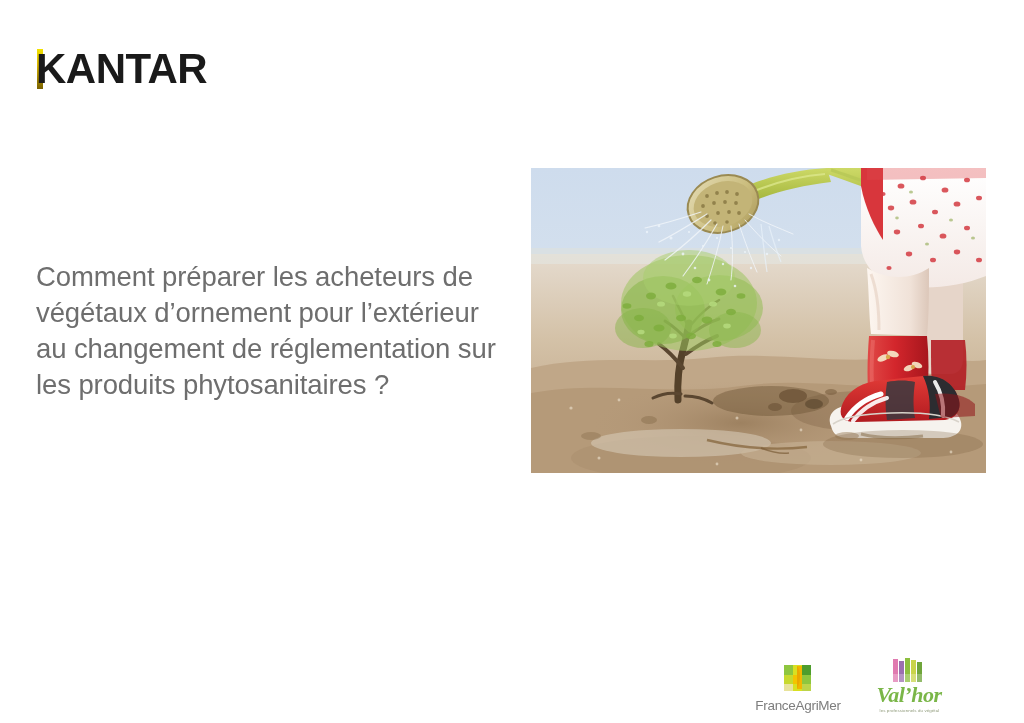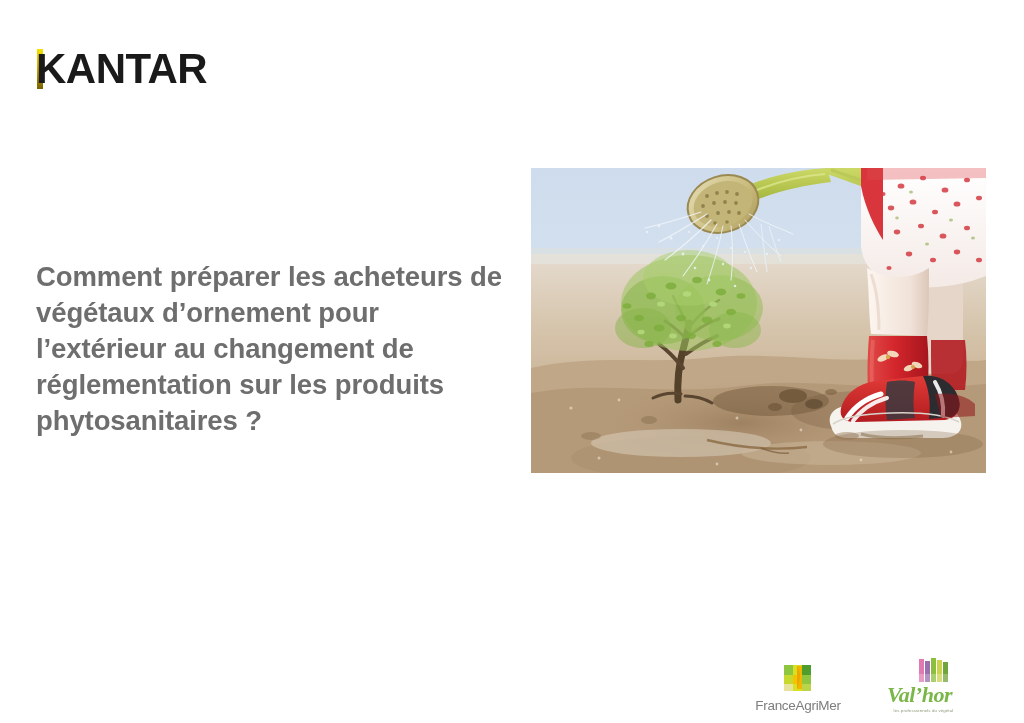--- a/index.html
+++ b/index.html
@@ -92,21 +92,21 @@
     background: #ffffff;
   }
 
   
   .slide-title {
     position: absolute;
     left: 36px;
     top: 241px;
     width: 470px;
     font-family: "Liberation Sans", sans-serif;
-    font-weight: bold;
+    font-weight: normal;
     font-size: 27.5px;
     line-height: 36px;
     color: #6e6e6e;
     letter-spacing: -0.1px;
   }
 
   
   .hero-photo {
     position: absolute;
     left: 531px;
@@ -149,21 +149,21 @@
     font-size: 13.5px;
     color: #7d7d7d;
     letter-spacing: -0.3px;
     margin-top: 5px;
     white-space: nowrap;
   }
   .logo-valhor {
     width: 86px;
     display: flex;
     flex-direction: column;
-    align-items: flex-end;
+    align-items: center;
   }
   .valhor-mark {
     width: 34px;
     height: 25px;
     display: block;
   }
   .valhor-text {
     font-family: "Liberation Serif", serif;
     font-style: italic;
     font-weight: bold;

